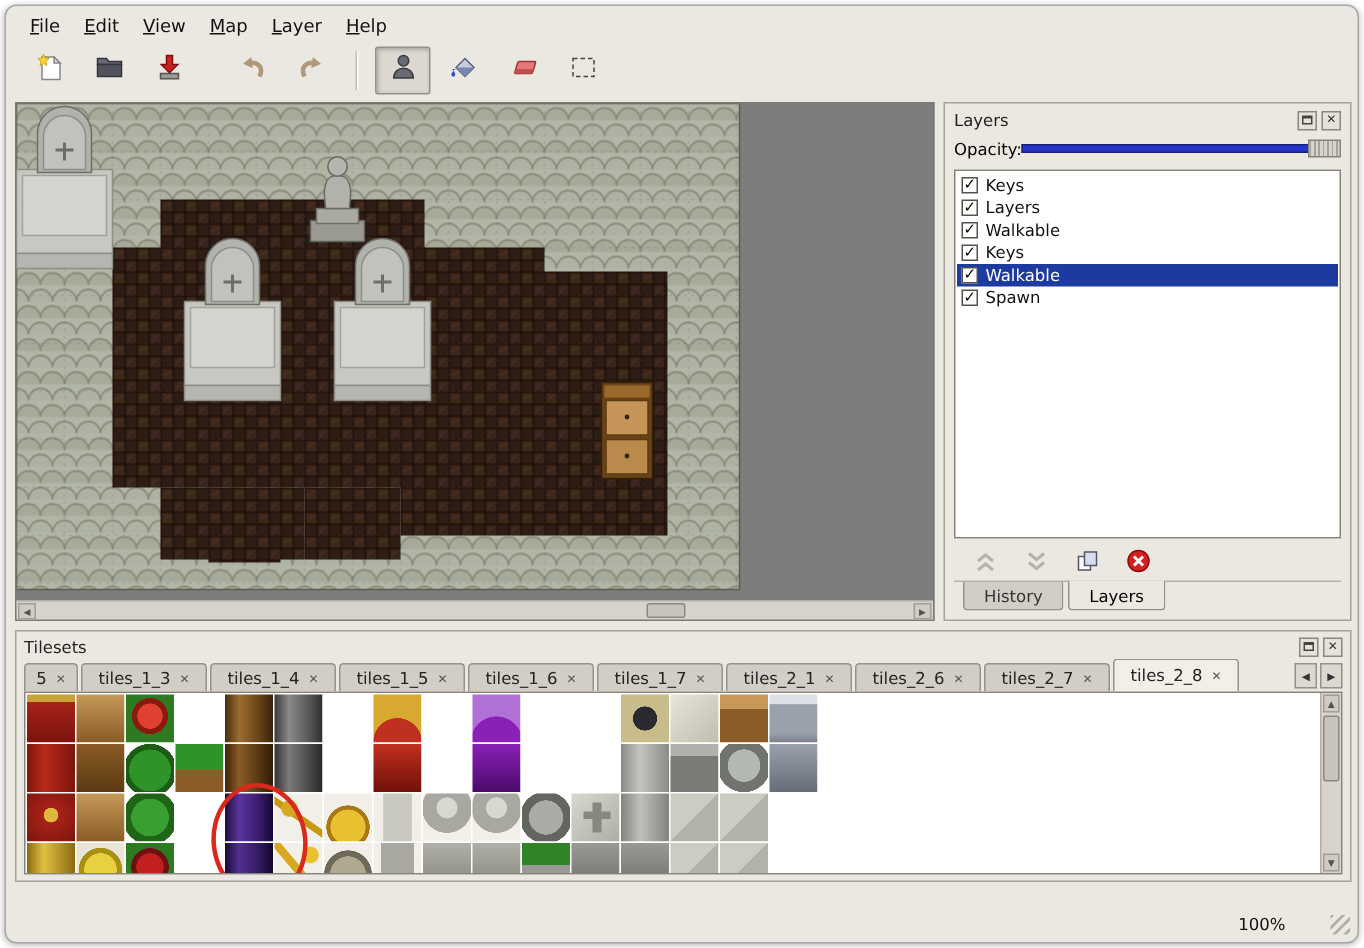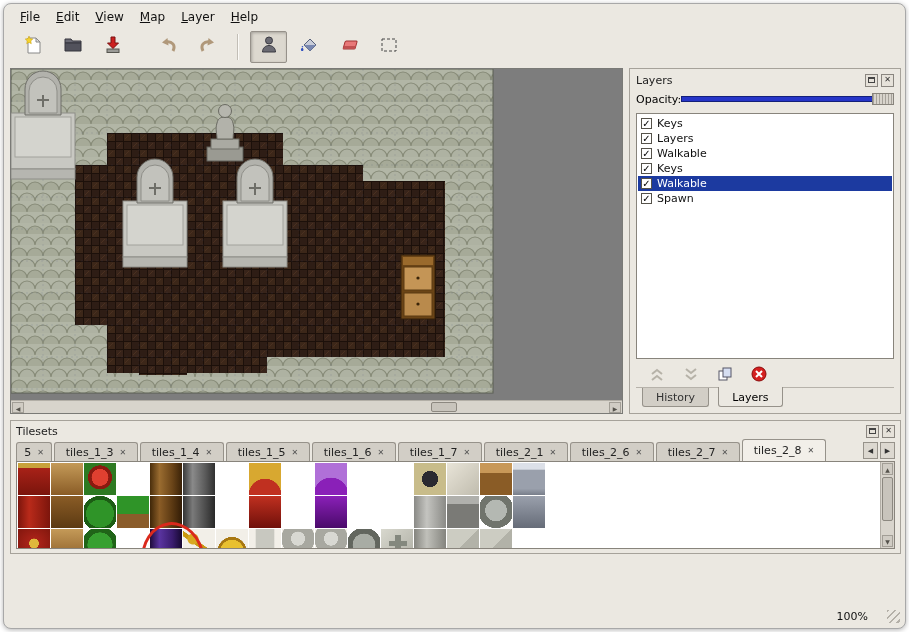--- a/index.html
+++ b/index.html
@@ -44,27 +44,27 @@
   .slider-handle { position:absolute; right:0; top:1px; width:22px; height:12px; background:#d8d4cc; border:1px solid #88847c;
                    background-image:repeating-linear-gradient(90deg,#a6a29a 0 1px,transparent 1px 3px); }
   .layer-list { flex:1; background:#fff; border:1px solid #88847c; margin:3px 0 2px; overflow:hidden; padding:2px 1px; }
   .layer-row { display:flex; align-items:center; height:15px; font-size:11px; gap:5px; padding:0 3px; color:#111; }
   .layer-row.selected { background:#1c3aa0; color:#fff; }
   .checkbox { width:11px; height:11px; border:1px solid #55524a; background:#fff; font-size:10px; line-height:9px;
               text-align:center; color:#000; flex:none; }
   .reorder-row { height:26px; display:flex; align-items:center; gap:12px; padding-left:10px; flex:none; }
   .icon-btn { width:22px; height:18px; display:flex; align-items:center; justify-content:center; }
   .panel-tabs { height:22px; display:flex; align-items:flex-start; padding-left:6px; border-top:1px solid #b6b2aa; flex:none; }
-  .ptab-bar { display:flex; gap:9px;justify-content:space-between; }
+  .ptab-bar { display:flex; gap:3px;justify-content:space-between; }
   .ptab { padding:3px 13px 2px; font-size:11px; background:#d2cec6; border:1px solid #96928a; border-top:none;
           border-radius:0 0 3px 3px; color:#333; }
   .ptab.active { background:#ebe8e1; margin-top:-1px; padding-top:4px; color:#000; }
 
   
-  .tilesets { position:absolute; left:6px; top:416px; width:891px; height:134px; border:1px solid #a6a29a;
+  .tilesets { position:absolute; left:6px; top:416px; width:891px; height:168px; border:1px solid #a6a29a;
               background:#ebe8e1; padding:2px 5px 4px; display:flex; flex-direction:column; }
   .ts-tabs { height:22px; display:flex; align-items:flex-end; flex:none; }
   .ts-tab-bar { display:flex; gap:2px; align-items:flex-end; }
   .ts-tab { height:19px; display:flex; align-items:center; justify-content:center; gap:6px; padding:0 9px;
             min-width:84px; font-size:11px; background:#d2cec6; border:1px solid #96928a; border-bottom:none;
             border-radius:3px 3px 0 0; color:#222; }
   .ts-tab.active { height:22px; background:#f2efe9; }
   .ts-tab.partial { min-width:36px; width:36px; overflow:hidden; padding:0 5px; }
   .tab-close { font-size:8px; color:#555; }
   .tab-arrows { margin-left:auto; display:flex; gap:2px; padding-bottom:2px; }
@@ -75,21 +75,21 @@
   .tile { width:33px; height:33px; border-right:1px solid #fff; border-bottom:1px solid #fff; }
   .annotation { position:absolute; left:124px; top:60px; width:64px; height:78px; border:3px solid #da291c;
                 border-radius:50%; transform:rotate(-6deg); }
   .vscroll { position:absolute; right:0; top:0; bottom:0; width:14px; background:#d8d4cc; border-left:1px solid #b2aea6; }
   .vs-btn { position:absolute; left:1px; right:1px; height:12px; font-size:6px; line-height:12px; text-align:center;
             color:#55524c; background:#d0ccc4; border:1px solid #a29e96; }
   .vs-up { top:1px; } .vs-down { bottom:1px; }
   .vs-thumb { position:absolute; left:1px; right:1px; top:15px; height:44px; background:#c8c4bc; border:1px solid #8c8880; border-radius:2px; }
 
   
-  .statusbar { position:absolute; left:0; right:1px; bottom:0; height:24px; display:flex; align-items:center;
+  .statusbar { position:absolute; left:0; right:12px; bottom:0; height:24px; display:flex; align-items:center;
                justify-content:flex-end; padding-right:36px; font-size:11px; color:#111; }
   .grip { position:absolute; right:5px; bottom:5px; width:13px; height:13px;
           background:repeating-linear-gradient(135deg,#b4b0a8 0 2px,transparent 2px 5px); }
 </style>
 </head>
 <body>
 
 <div class="window">
 
   <div class="menubar">

